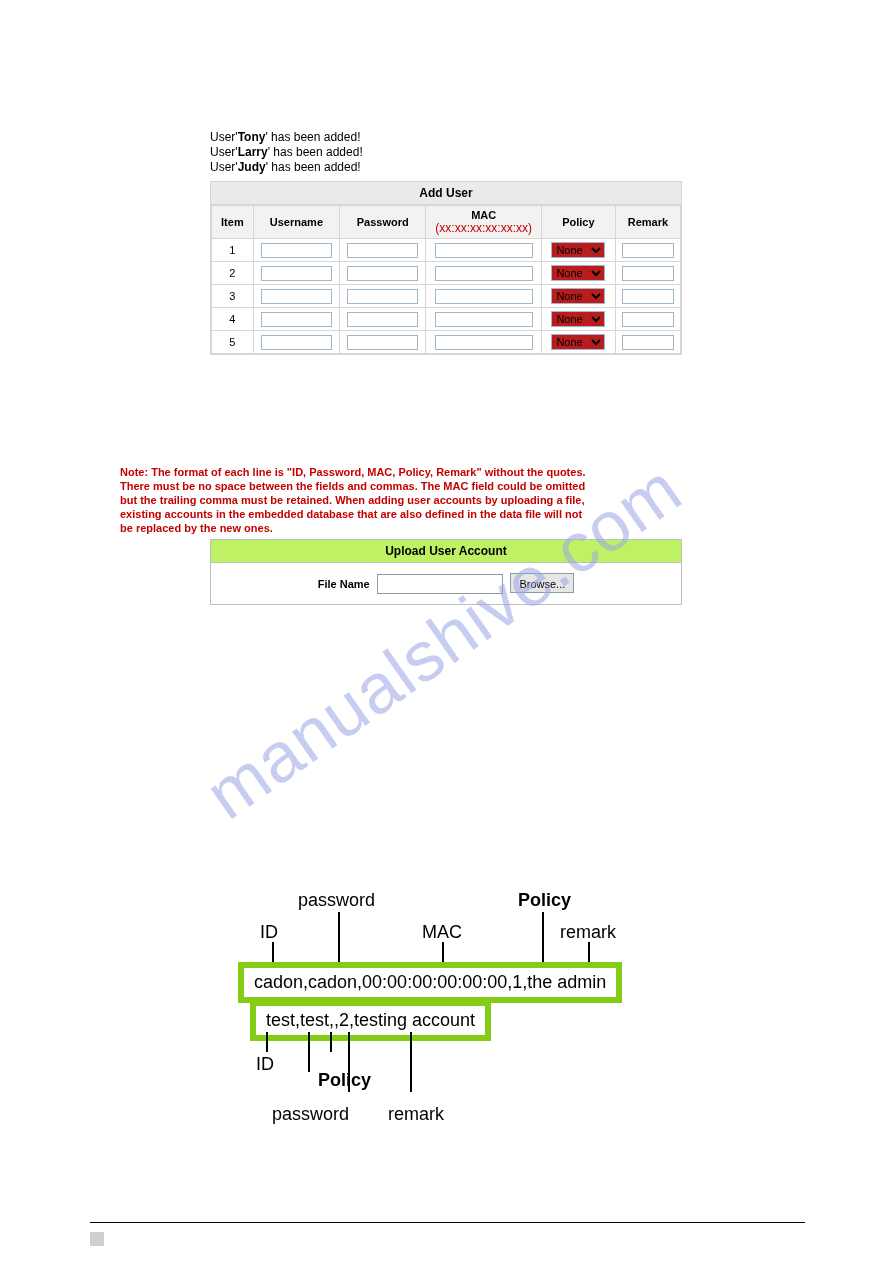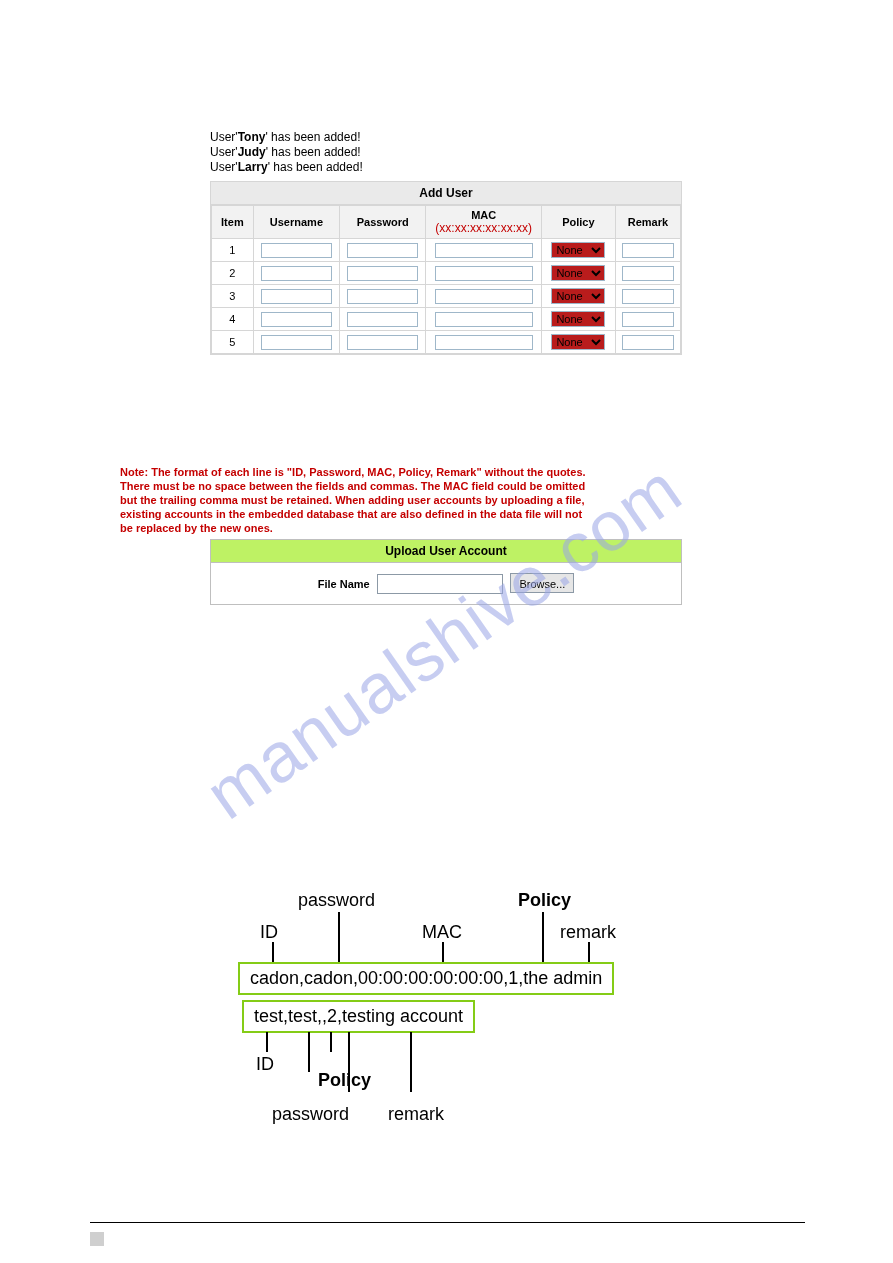--- a/index.html
+++ b/index.html
@@ -160,21 +160,21 @@
     width: 430px;
     height: 260px;
     font-family: Arial, sans-serif;
     font-size: 18px;
     color: #000;
   }
   .diagram .lbl { position: absolute; font-size: 18px; }
   .diagram .lbl.bold { font-weight: bold; }
   .diagram .box {
     position: absolute;
-    border: 2px solid #84cc16;
+    border: 6px solid #84cc16;
     border-radius: 0;
     padding: 4px 10px;
     font-size: 18px;
     background: #fff;
     white-space: nowrap;
   }
   .diagram .vline {
     position: absolute;
     width: 2px;
     background: #000;
@@ -201,24 +201,24 @@
 
 <div class="page">
 
   <div class="watermark">manualshive.com</div>
 
   <div class="status-lines">
     <div class="status-line">
       <span>User</span>'<b>Tony</b>' <span>has been added!</span>
     </div>
     <div class="status-line">
-      <span>User</span>'<b>Judy</b>' <span>has been added!</span>
+      <span>User</span>'<b>Larry</b>' <span>has been added!</span>
     </div>
     <div class="status-line">
-      <span>User</span>'<b>Larry</b>' <span>has been added!</span>
+      <span>User</span>'<b>Judy</b>' <span>has been added!</span>
     </div>
   </div>
 
   <div class="panel">
     <div class="table-header">Add User</div>
     <table class="add-user">
       <tbody>
           <tr>
         <th class="col-item">Item</th>
         <th class="col-user">Username</th>
@@ -295,21 +295,21 @@
     <div class="lbl" style="left:192px; top:42px;">MAC</div>
     <div class="lbl" style="left:330px; top:42px;">remark</div>
 
     <div class="vline" style="left:42px;  top:62px; height:20px;"></div>
     <div class="vline" style="left:108px; top:32px; height:50px;"></div>
     <div class="vline" style="left:212px; top:62px; height:20px;"></div>
     <div class="vline" style="left:312px; top:32px; height:50px;"></div>
     <div class="vline" style="left:358px; top:62px; height:20px;"></div>
 
     <div class="box" style="left:8px; top:82px;">cadon,cadon,00:00:00:00:00:00,1,the admin</div>
-    <div class="box" style="left:12px; top:120px;">test,test,,2,testing account</div>
+    <div class="box" style="left:20px; top:120px;">test,test,,2,testing account</div>
 
     <div class="vline" style="left:36px;  top:152px; height:20px;"></div>
     <div class="vline" style="left:78px;  top:152px; height:40px;"></div>
     <div class="vline" style="left:100px; top:152px; height:20px;"></div>
     <div class="vline" style="left:118px; top:152px; height:60px;"></div>
     <div class="vline" style="left:180px; top:152px; height:60px;"></div>
 
     <div class="lbl" style="left:26px; top:174px;">ID</div>
     <div class="lbl bold" style="left:88px; top:190px;">Policy</div>
     <div class="lbl" style="left:42px; top:224px;">password</div>

